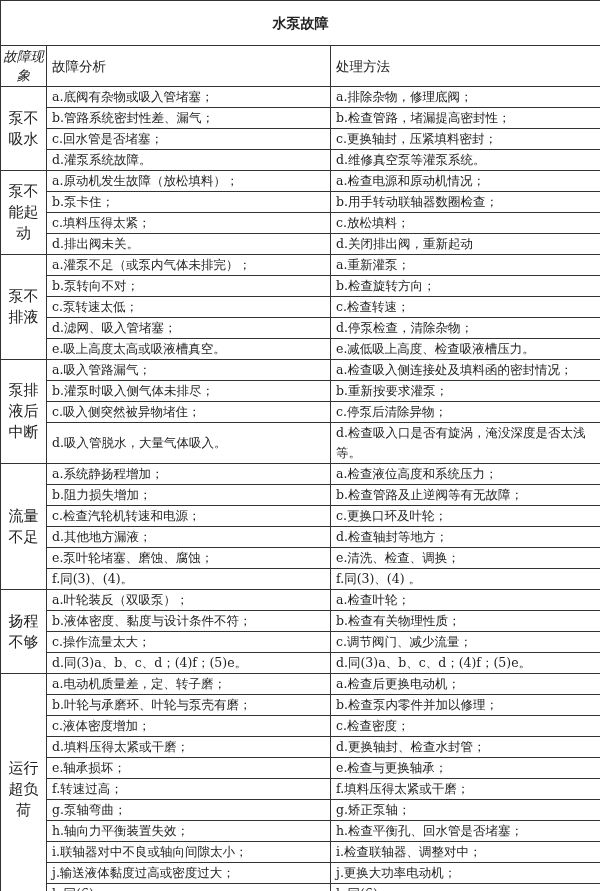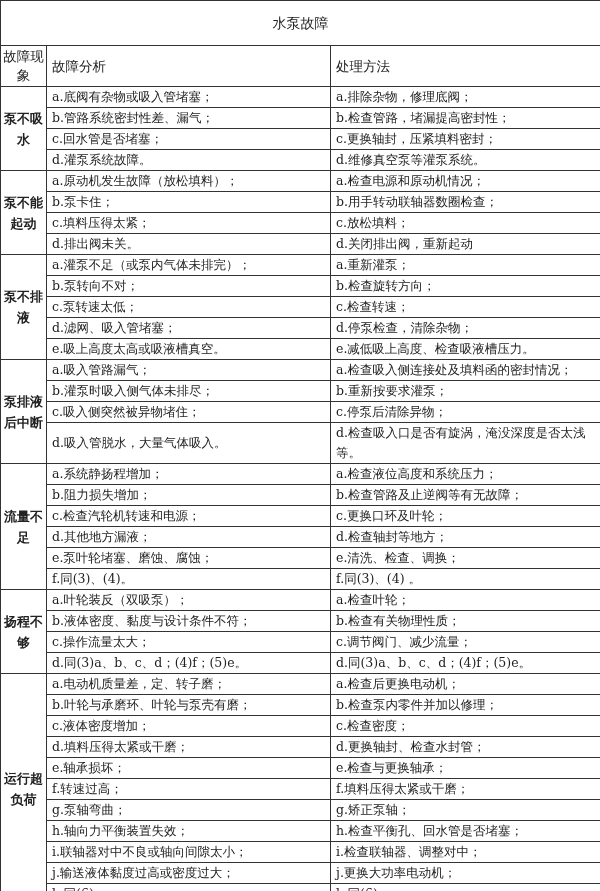--- a/index.html
+++ b/index.html
@@ -12,24 +12,24 @@
     font-size: 12.5px;
     color: #222;
   }
   td, th {
     border: 1px solid #333;
     padding: 0 5px;
     vertical-align: middle;
     line-height: 20px;
     font-weight: normal;
   }
-  .title-cell { height: 44px; text-align: center; font-size: 14px; font-weight: normal; }
+  .title-cell { height: 44px; text-align: center; font-size: 14px; font-weight: bold; }
   .hdr { height: 40px; text-align: left; font-size: 13.5px; }
-  .hdr-sym { line-height: 19px; text-align: center; padding: 0 2px; }
-  .sym { text-align: center; padding: 0 2px; line-height: 21px; font-size: 13px; font-weight: bold; }
+  .hdr-sym { line-height: 19px; text-align: center; padding: 0 2px; font-style: italic; }
+  .sym { text-align: center; padding: 0 2px; line-height: 21px; font-size: 15px; }
   .row td.cell { height: 20px; }
   col.c1 { width: 46px; }
   col.c2 { width: 284px; }
   col.c3 { width: 270px; }
 </style>
 </head>
 <body>
 
 <table>
   <colgroup>

